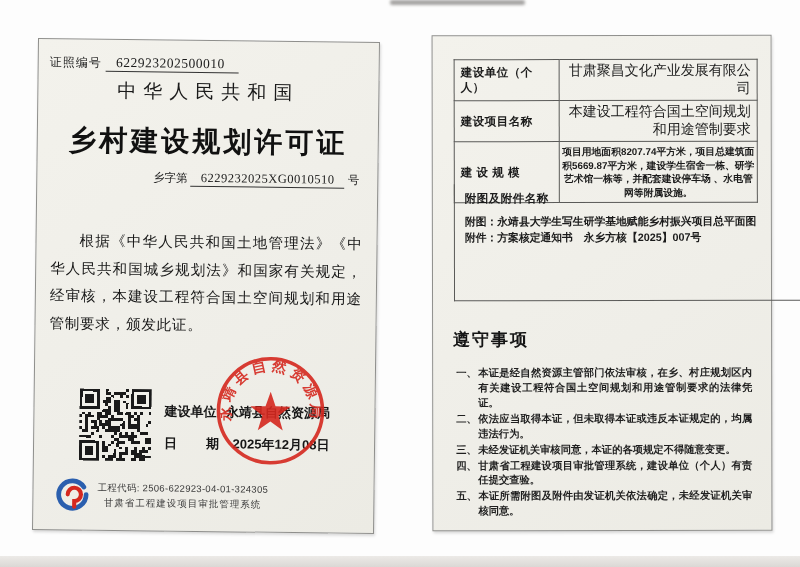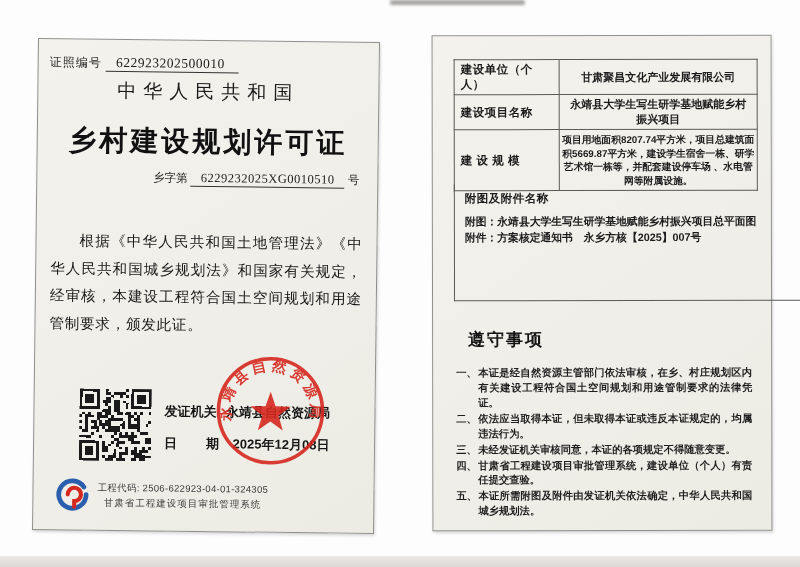--- a/index.html
+++ b/index.html
@@ -39,29 +39,29 @@
   .sys-logo{width:34px;height:34px;}
   .sys-text{font-size:9.5px;color:#3a3a3a;line-height:1.6;}
   .sys-code{letter-spacing:.3px;}
   .sys-name{text-align:center;letter-spacing:1px;}
 
   
   .info-table{position:absolute;left:21px;top:23px;width:304px;border:1.2px solid #5a5a58;
        border-collapse:collapse;table-layout:fixed;}
   .info-table td{border:1.2px solid #5a5a58;padding:2px 6px;color:#1b1b1b;}
   .info-table td.lbl{width:92px;font-weight:700;font-size:11.5px;letter-spacing:.5px;text-align:left;}
-  .info-table td.val{font-weight:700;font-size:11px;text-align:center;}
+  .info-table td.val{font-weight:400;font-size:14px;text-align:right;}
   .info-table tr{height:30px;}
   .info-table tr.row-scale{height:36px;}
   .info-table td.val-scale{font-size:9.8px;font-weight:600;text-align:center;line-height:1.38;padding:3px 0;}
   .attach-box{position:absolute;left:21px;top:148px;width:356px;height:117px;
        border:1.2px solid #5a5a58;border-top:none;box-sizing:border-box;padding:7px 10px;}
   .attach-title{font-weight:700;font-size:11.5px;color:#1b1b1b;margin-bottom:8px;letter-spacing:.5px;}
   .attach-line{font-weight:700;font-size:10.8px;color:#1b1b1b;line-height:1.45;}
-  .rules-title{position:absolute;left:35px;top:292px;font-weight:700;font-size:17px;
+  .rules-title{position:absolute;left:20px;top:292px;font-weight:700;font-size:17px;
        letter-spacing:2px;color:#151515;}
   .rules{position:absolute;left:23px;top:330px;width:296px;}
   .rule{display:flex;font-size:10.3px;font-weight:600;color:#1f1f1f;line-height:1.45;margin-bottom:1px;}
   .rule .num{flex:0 0 22px;}
   .rule .txt{flex:1;text-align:justify;}
 </style>
 </head>
 <body>
 
 <div class="photo-smudge"></div>
@@ -293,21 +293,21 @@
         <rect x="19" y="1" width="5" height="5" fill="#f1f0ea"></rect>
         <rect x="20" y="2" width="3" height="3"></rect>
         <rect x="0" y="18" width="7" height="7"></rect>
         <rect x="1" y="19" width="5" height="5" fill="#f1f0ea"></rect>
         <rect x="2" y="20" width="3" height="3"></rect>
       </svg>
   </div>
 
   <div class="issuer-block">
     <div class="issuer-line">
-      <span>发证机关</span>
+      <span>建设单位</span>
       <span class="val">永靖县自然资源局</span>
     </div>
     <div class="date-line">
       <span style="white-space:pre;">日        期</span>
       <span class="val">2025年12月08日</span>
     </div>
   </div>
 
   <svg class="seal" viewBox="0 0 114 114">
     <defs>
@@ -337,21 +337,21 @@
 <div class="page page-right">
 
   <table class="info-table">
     <tbody>
         <tr>
       <td class="lbl">建设单位（个人）</td>
       <td class="val">甘肃聚昌文化产业发展有限公司</td>
     </tr>
     <tr>
       <td class="lbl">建设项目名称</td>
-      <td class="val">永靖县大学生写生研学基地赋能乡村振兴项目</td>
+      <td class="val">本建设工程符合国土空间规划和用途管制要求</td>
     </tr>
     <tr class="row-scale">
       <td class="lbl">建 设 规 模</td>
       <td class="val val-scale">项目用地面积8207.74平方米，项目总建筑面积5669.87平方米，建设学生宿舍一栋、研学艺术馆一栋等，并配套建设停车场 、水电管网等附属设施。</td>
     </tr>
   </tbody>
     </table>
 
   <div class="attach-box">
     <div class="attach-title">附图及附件名称</div>
@@ -373,16 +373,16 @@
     <div class="rule">
       <span class="num">三、</span>
       <span class="txt">未经发证机关审核同意，本证的各项规定不得随意变更。</span>
     </div>
     <div class="rule">
       <span class="num">四、</span>
       <span class="txt">甘肃省工程建设项目审批管理系统，建设单位（个人）有责任提交查验。</span>
     </div>
     <div class="rule">
       <span class="num">五、</span>
-      <span class="txt">本证所需附图及附件由发证机关依法确定，中华人民共和国城乡规划法。</span>
+      <span class="txt">本证所需附图及附件由发证机关依法确定，未经发证机关审核同意。</span>
     </div>
   </div>
 </div>
 
 </body></html>

